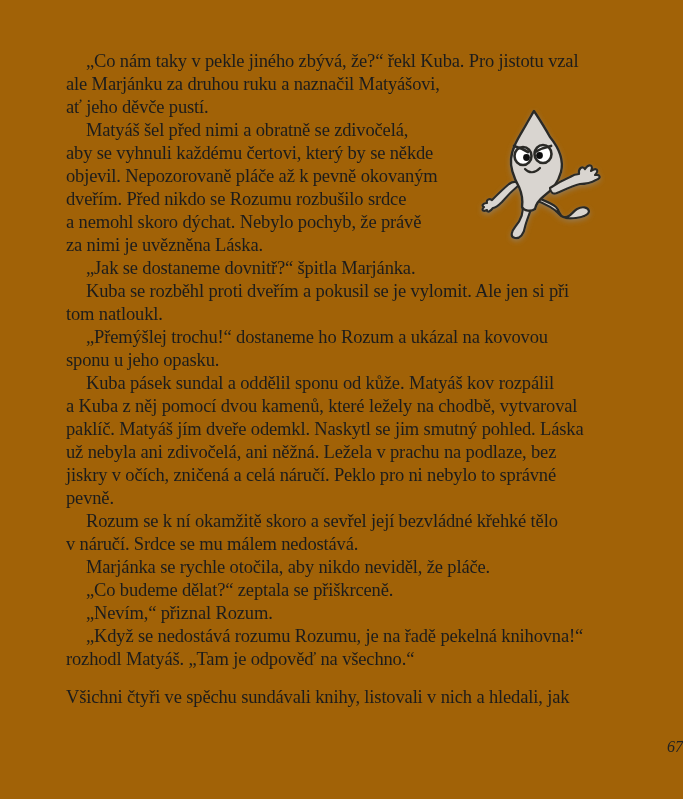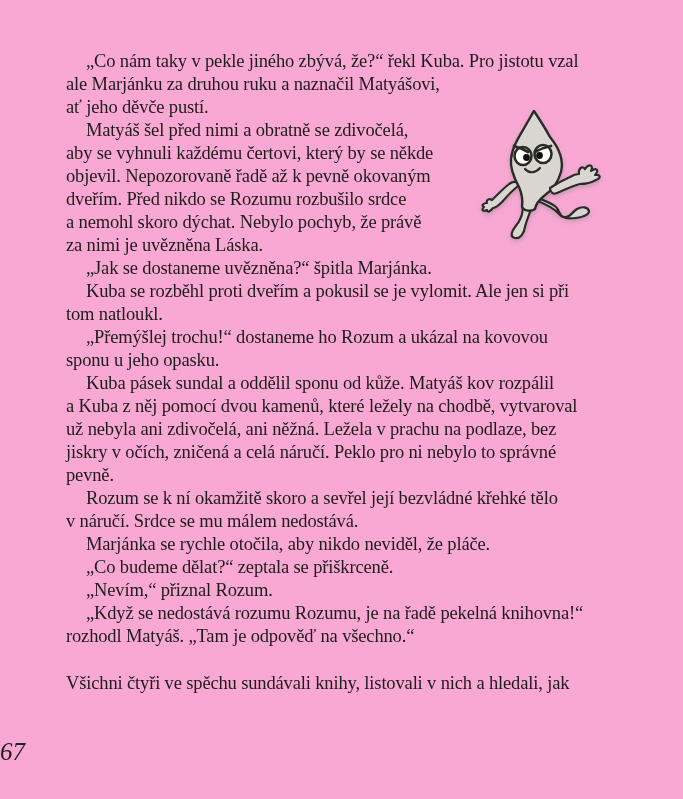--- a/index.html
+++ b/index.html
@@ -4,92 +4,93 @@
 <style>
   html, body {
     margin: 0;
     padding: 0;
     background: #ffffff;
   }
   .page {
     position: relative;
     width: 683px;
     height: 799px;
-    background: #f9a8d4;
+    background: #a16207;
     overflow: hidden;
     font-family: "Liberation Serif", serif;
     color: #1c1c1c;
   }
   .text-block {
     position: absolute;
     left: 66px;
     top: 50px;
     width: 556px;
     font-size: 18.5px;
     letter-spacing: -0.15px;
   }
   .para { margin: 0; padding: 0; }
-  .para.gap { margin-top: 24px; }
+  .para.gap { margin-top: 15px; }
   .line {
     height: 23px;
     line-height: 23px;
     white-space: nowrap;
   }
   .line.indent { padding-left: 20px; }
   .illustration {
     position: absolute;
     left: 466px;
     top: 106px;
     width: 172px;
     height: 152px;
   }
   .page-number {
     position: absolute;
     left: 0;
     right: 0;
     top: 738px;
-    text-align: left;
+    text-align: right;
     font-style: italic;
-    font-size: 25px;
+    font-size: 16px;
     color: #222222;
   }
 </style>
 </head>
 <body>
 
 <div class="page">
 
   <div class="text-block" id="text-block">
       <div class="para">
         <div class="line indent">„Co nám taky v pekle jiného zbývá, že?“ řekl Kuba. Pro jistotu vzal</div>
         <div class="line">ale Marjánku za druhou ruku a naznačil Matyášovi,</div>
         <div class="line">ať jeho děvče pustí.</div>
       </div>
       <div class="para">
         <div class="line indent">Matyáš šel před nimi a obratně se zdivočelá,</div>
         <div class="line">aby se vyhnuli každému čertovi, který by se někde</div>
-        <div class="line">objevil. Nepozorovaně řadě až k pevně okovaným</div>
+        <div class="line">objevil. Nepozorovaně pláče až k pevně okovaným</div>
         <div class="line">dveřím. Před nikdo se Rozumu rozbušilo srdce</div>
         <div class="line">a nemohl skoro dýchat. Nebylo pochyb, že právě</div>
         <div class="line">za nimi je uvězněna Láska.</div>
       </div>
       <div class="para">
-        <div class="line indent">„Jak se dostaneme uvězněna?“ špitla Marjánka.</div>
+        <div class="line indent">„Jak se dostaneme dovnitř?“ špitla Marjánka.</div>
       </div>
       <div class="para">
         <div class="line indent">Kuba se rozběhl proti dveřím a pokusil se je vylomit. Ale jen si při</div>
         <div class="line">tom natloukl.</div>
       </div>
       <div class="para">
         <div class="line indent">„Přemýšlej trochu!“ dostaneme ho Rozum a ukázal na kovovou</div>
         <div class="line">sponu u jeho opasku.</div>
       </div>
       <div class="para">
         <div class="line indent">Kuba pásek sundal a oddělil sponu od kůže. Matyáš kov rozpálil</div>
         <div class="line">a Kuba z něj pomocí dvou kamenů, které ležely na chodbě, vytvaroval</div>
+        <div class="line">paklíč. Matyáš jím dveře odemkl. Naskytl se jim smutný pohled. Láska</div>
         <div class="line">už nebyla ani zdivočelá, ani něžná. Ležela v prachu na podlaze, bez</div>
         <div class="line">jiskry v očích, zničená a celá náručí. Peklo pro ni nebylo to správné</div>
         <div class="line">pevně.</div>
       </div>
       <div class="para">
         <div class="line indent">Rozum se k ní okamžitě skoro a sevřel její bezvládné křehké tělo</div>
         <div class="line">v náručí. Srdce se mu málem nedostává.</div>
       </div>
       <div class="para">
         <div class="line indent">Marjánka se rychle otočila, aby nikdo neviděl, že pláče.</div>

